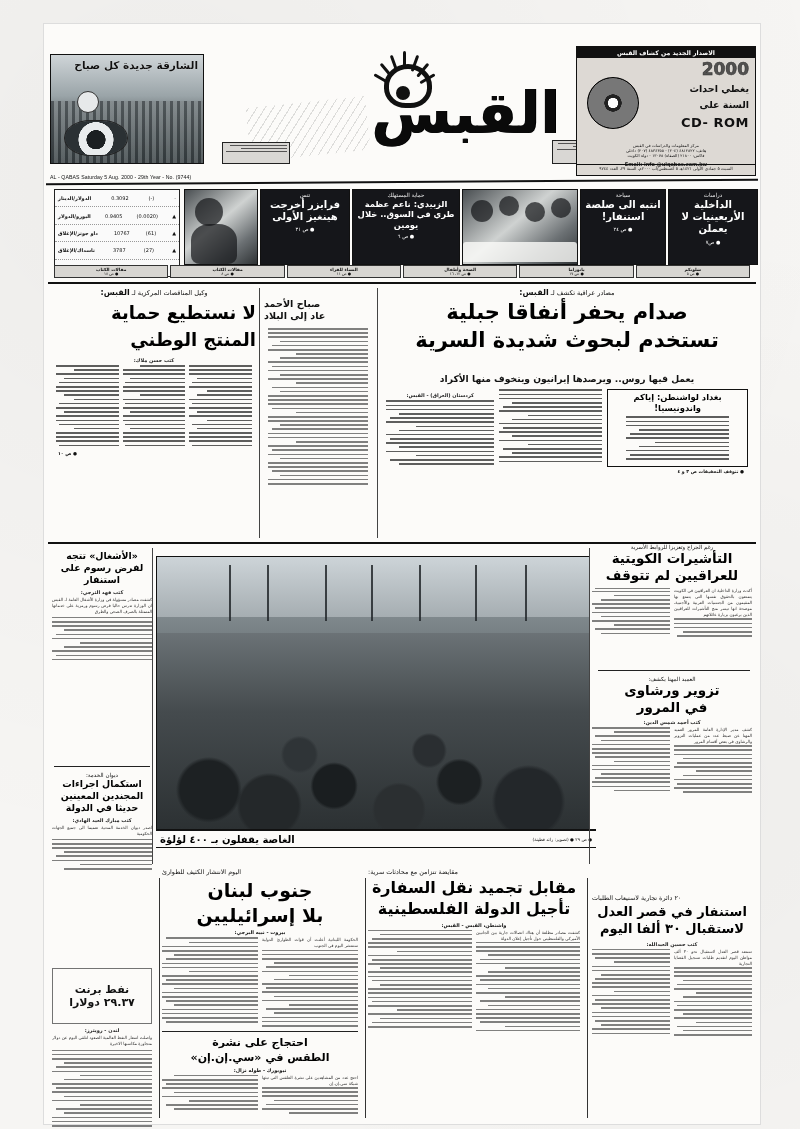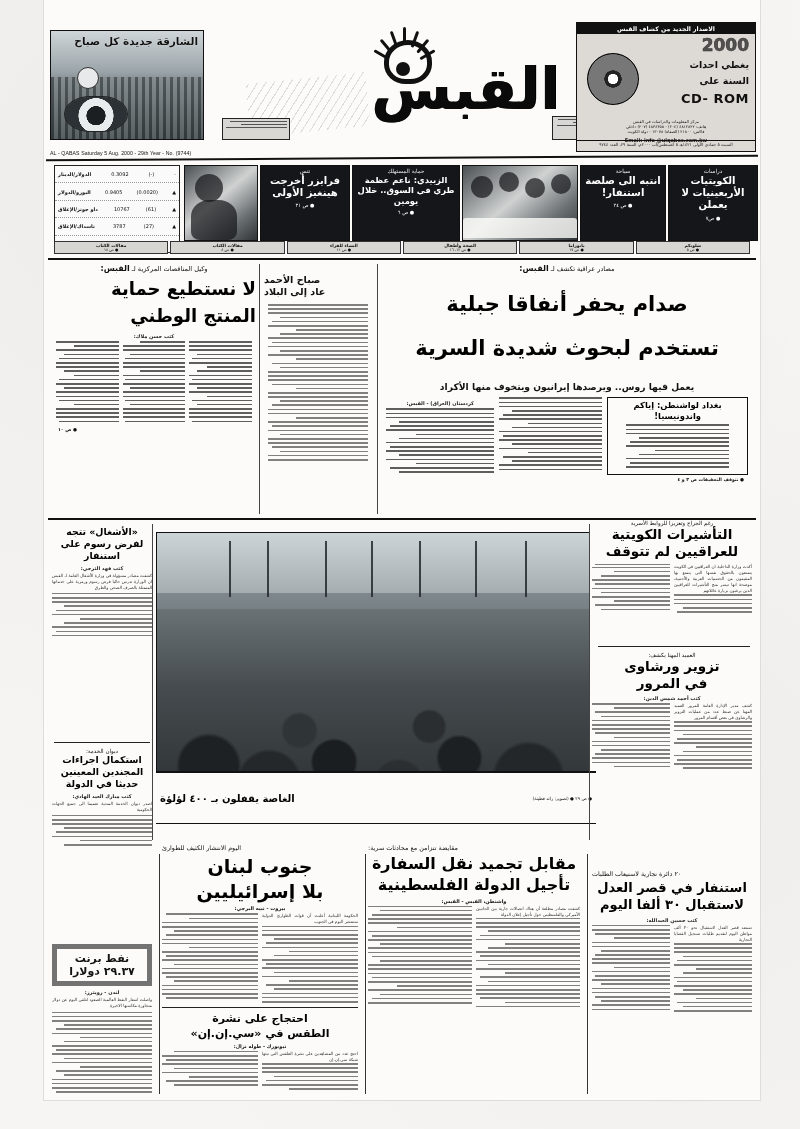--- a/index.html
+++ b/index.html
@@ -10,21 +10,21 @@
     background:#efeeec;
   }
   .page{
     position:absolute;inset:0;
     background:#f6f5f3;
     background-image:
       radial-gradient(circle at 20% 15%, rgba(0,0,0,.035), transparent 60%),
       radial-gradient(circle at 85% 70%, rgba(0,0,0,.03), transparent 55%);
   }
   .sheet{
-    position:absolute;left:44px;top:0;width:716px;height:1100px;
+    position:absolute;left:44px;top:24px;width:716px;height:1100px;
     background:#fcfbf9;
     box-shadow:0 0 0 1px #ddd;
   }
   
   .ar{font-family:"DejaVu Sans","Liberation Sans",sans-serif;direction:rtl;}
   .thin{height:1px;background:#222;}
   .tiny{font-size:4.2px;line-height:1.45;color:#2a2a2a;text-align:justify;}
   
   .body-lines{--lh:4.2px;}
   .body-lines span{display:block;height:1.6px;background:#3a3a3a;margin-bottom:2.6px;opacity:.82;}
@@ -100,21 +100,21 @@
   .photo-strip .blob{position:absolute;border-radius:50%;background:rgba(20,22,24,.7)}
   .photo-strip .tbl{position:absolute;left:0;right:0;bottom:2px;height:20px;background:rgba(250,250,248,.82);border-radius:3px 3px 0 0}
   .idx-row{position:absolute;left:6px;right:6px;top:78px;height:13px;display:flex;gap:2px}
   .idx-cell{flex:1;border:1px solid #333;background:#d8d6d2;display:flex;flex-direction:column;align-items:center;justify-content:center;font-size:4.4px;font-weight:bold;color:#111;line-height:1.2}
   .idx-cell .p{font-size:3.8px;font-weight:normal}
   
   #topstories{position:absolute;left:4px;top:258px;width:708px;height:258px;border-top:2px solid #111;border-bottom:2px solid #111}
   .vrule{position:absolute;top:4px;bottom:4px;width:1px;background:#444}
   .kicker{font-size:6.6px;text-align:center;color:#111;padding-top:4px;letter-spacing:-.2px}
   .kicker b{font-size:8px}
-  .mainhl{font-size:21px;font-weight:bold;text-align:center;line-height:1.2;color:#000;letter-spacing:-.5px;margin-top:19px}
+  .mainhl{font-size:21px;font-weight:bold;text-align:center;line-height:1.2;color:#000;letter-spacing:-.5px;margin-top:3px}
   .subhl{font-size:9.2px;font-weight:bold;text-align:center;margin-top:20px;color:#111}
   .lefthl{font-size:18px;font-weight:bold;text-align:right;line-height:1.28;color:#000;letter-spacing:-.4px;margin-top:4px}
   .byline{font-size:5px;text-align:center;color:#222;margin:3px 0 2px;font-weight:bold}
   .colbox{position:absolute;overflow:hidden}
   .boxed{border:1px solid #111;padding:2px 18px}
   .boxhl{font-size:8.4px;font-weight:bold;text-align:center;line-height:1.25;color:#000}
   .midhl{font-size:9.6px;font-weight:bold;text-align:left;line-height:1.25}
   .cont{font-size:4.6px;text-align:center;color:#111;margin-top:2px;font-weight:bold}
   
   #midsection{position:absolute;left:4px;top:520px;width:708px;height:320px}
@@ -127,36 +127,36 @@
       radial-gradient(circle at 12% 80%, #1d2123 0 7%, transparent 8%),
       radial-gradient(circle at 26% 88%, #24282a 0 8%, transparent 9%),
       radial-gradient(circle at 41% 78%, #1a1e20 0 7%, transparent 8%),
       radial-gradient(circle at 56% 90%, #2b2f31 0 8%, transparent 9%),
       radial-gradient(circle at 70% 76%, #1c2022 0 6%, transparent 7%),
       radial-gradient(circle at 86% 86%, #23272a 0 8%, transparent 9%),
       radial-gradient(circle at 33% 62%, #2f3437 0 5%, transparent 6%),
       radial-gradient(circle at 63% 60%, #2a2e31 0 5%, transparent 6%),
       linear-gradient(180deg,#6b7276 0%,#454b4e 40%,#2c3133 100%);}
   .mp-masts i{position:absolute;top:8px;width:1.5px;height:56px;background:#23282b;opacity:.85}
-  .caption-bar{position:absolute;left:108px;bottom:16px;width:432px;height:16px;border-top:2px solid #111;border-bottom:1px solid #111;display:flex;align-items:center;justify-content:space-between;padding:17px 4px;background:#fcfbf9}
+  .caption-bar{position:absolute;left:108px;bottom:16px;width:432px;height:16px;border-top:2px solid #111;border-bottom:1px solid #111;display:flex;align-items:center;justify-content:space-between;padding:0 4px;background:#fcfbf9}
   .caption-bar .c1{font-size:10px;font-weight:bold;color:#000}
   .caption-bar .c2{font-size:4.4px;color:#111}
   .sidecol{position:absolute;width:100px;overflow:hidden}
   .sidehl{font-size:9.4px;font-weight:bold;text-align:center;line-height:1.26;color:#000}
   .sidekick{font-size:5.6px;text-align:center;color:#111}
   .rightcol{position:absolute;right:0;width:160px}
   .righthl{font-size:13.5px;font-weight:bold;text-align:center;line-height:1.26;color:#000;letter-spacing:-.3px}
   
   #bottom{position:absolute;left:4px;top:844px;width:708px;height:250px}
   .bhl{font-size:13px;font-weight:bold;text-align:center;line-height:1.3;color:#000}
   .bhl.big{font-size:16px;letter-spacing:-.4px}
   .bkick{font-size:6.4px;text-align:left;color:#111;padding-bottom:2px}
   .bplace{font-size:5px;text-align:center;color:#111;font-weight:bold;margin:2px 0}
   .colsep{position:absolute;width:1px;background:#333;top:0;bottom:0}
-  .oilbox{border:5px solid #737373;padding:3px}
+  .oilbox{border:1px solid #737373;padding:14px}
   .oilhl{font-size:11px;font-weight:bold;text-align:center;line-height:1.2}
   .twocol{column-count:2;column-gap:4px}
   .threecol{column-count:3;column-gap:4px}
   .pagenum-top{position:absolute;left:70px;top:28px;font-size:8px;font-weight:bold}
   .pagenum-top2{position:absolute;right:160px;top:26px;font-size:8px;font-weight:bold}
 </style>
 </head>
 <body>
 
 <div class="page">
@@ -279,21 +279,21 @@
     </div>
 
     <div class="teaser dark ar" style="left:532px;width:84px">
       <div class="kick">سياحة</div>
       <div class="txt">انتبه الى صلصة استنفار!</div>
       <div class="pg">● ص ٢٤</div>
     </div>
 
     <div class="teaser dark ar" style="left:620px;width:88px">
       <div class="kick">دراسات</div>
-      <div class="txt">الكويتيات الأربعينيات لا يعملن</div>
+      <div class="txt">الداخلية الأربعينيات لا يعملن</div>
       <div class="pg">● ص٧</div>
     </div>
 
     <div class="idx-row">
       <div class="idx-cell ar">
         <span>شلونكم</span>
         <span class="p">● ص ٥</span>
       </div>
       <div class="idx-cell ar">
         <span>بانوراما</span>

